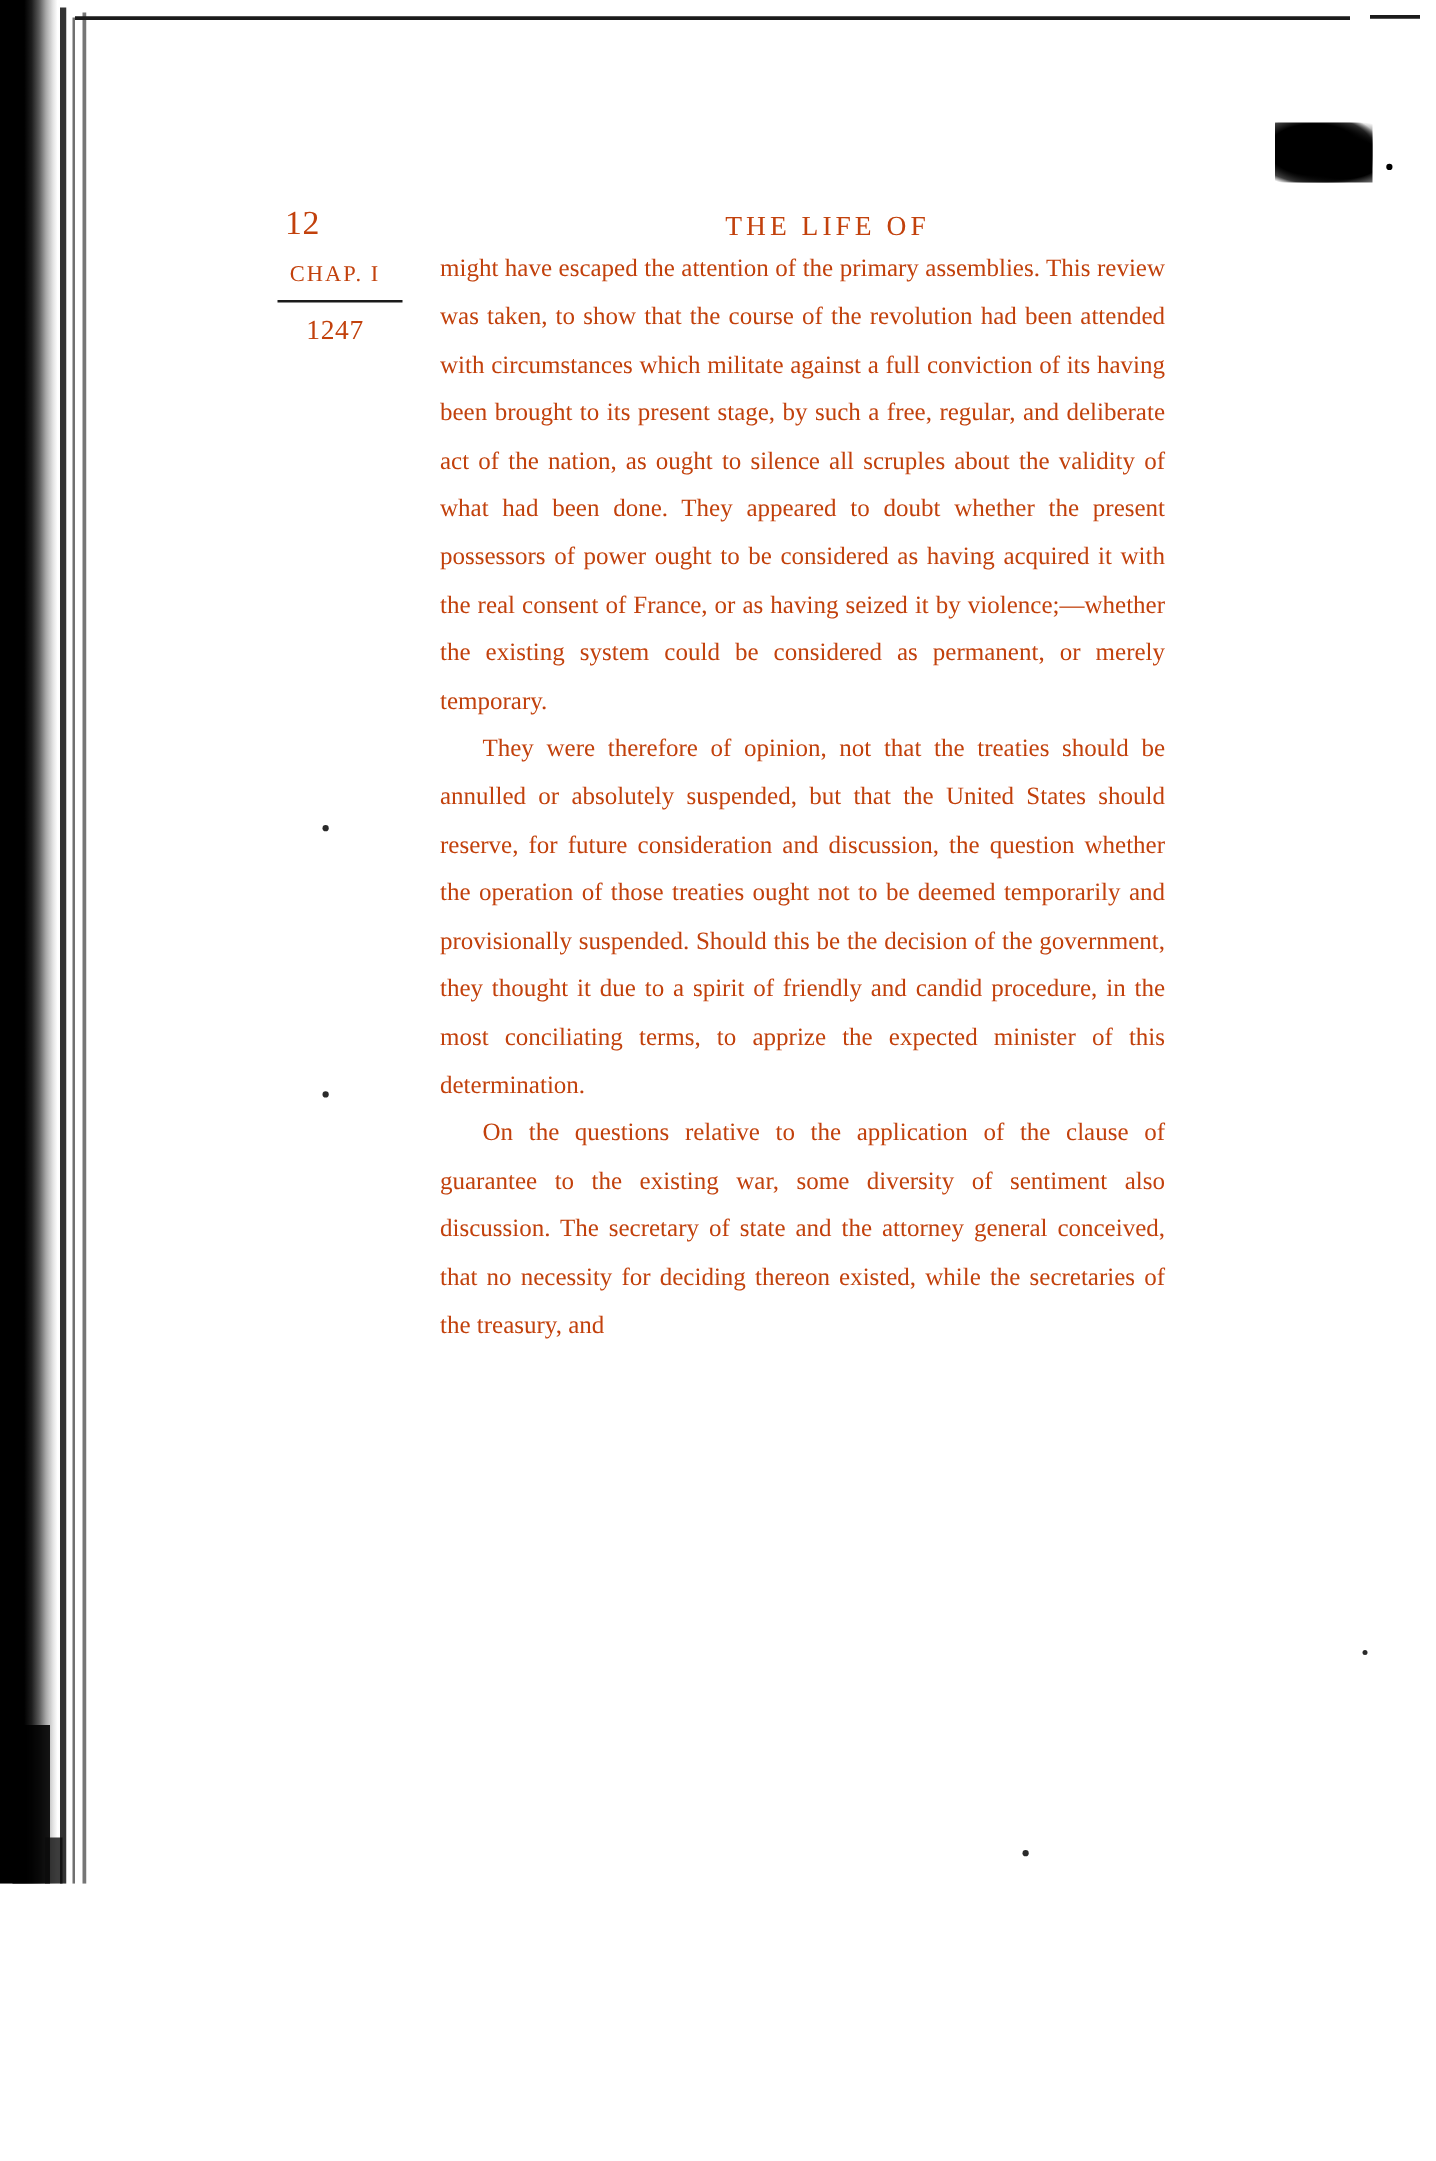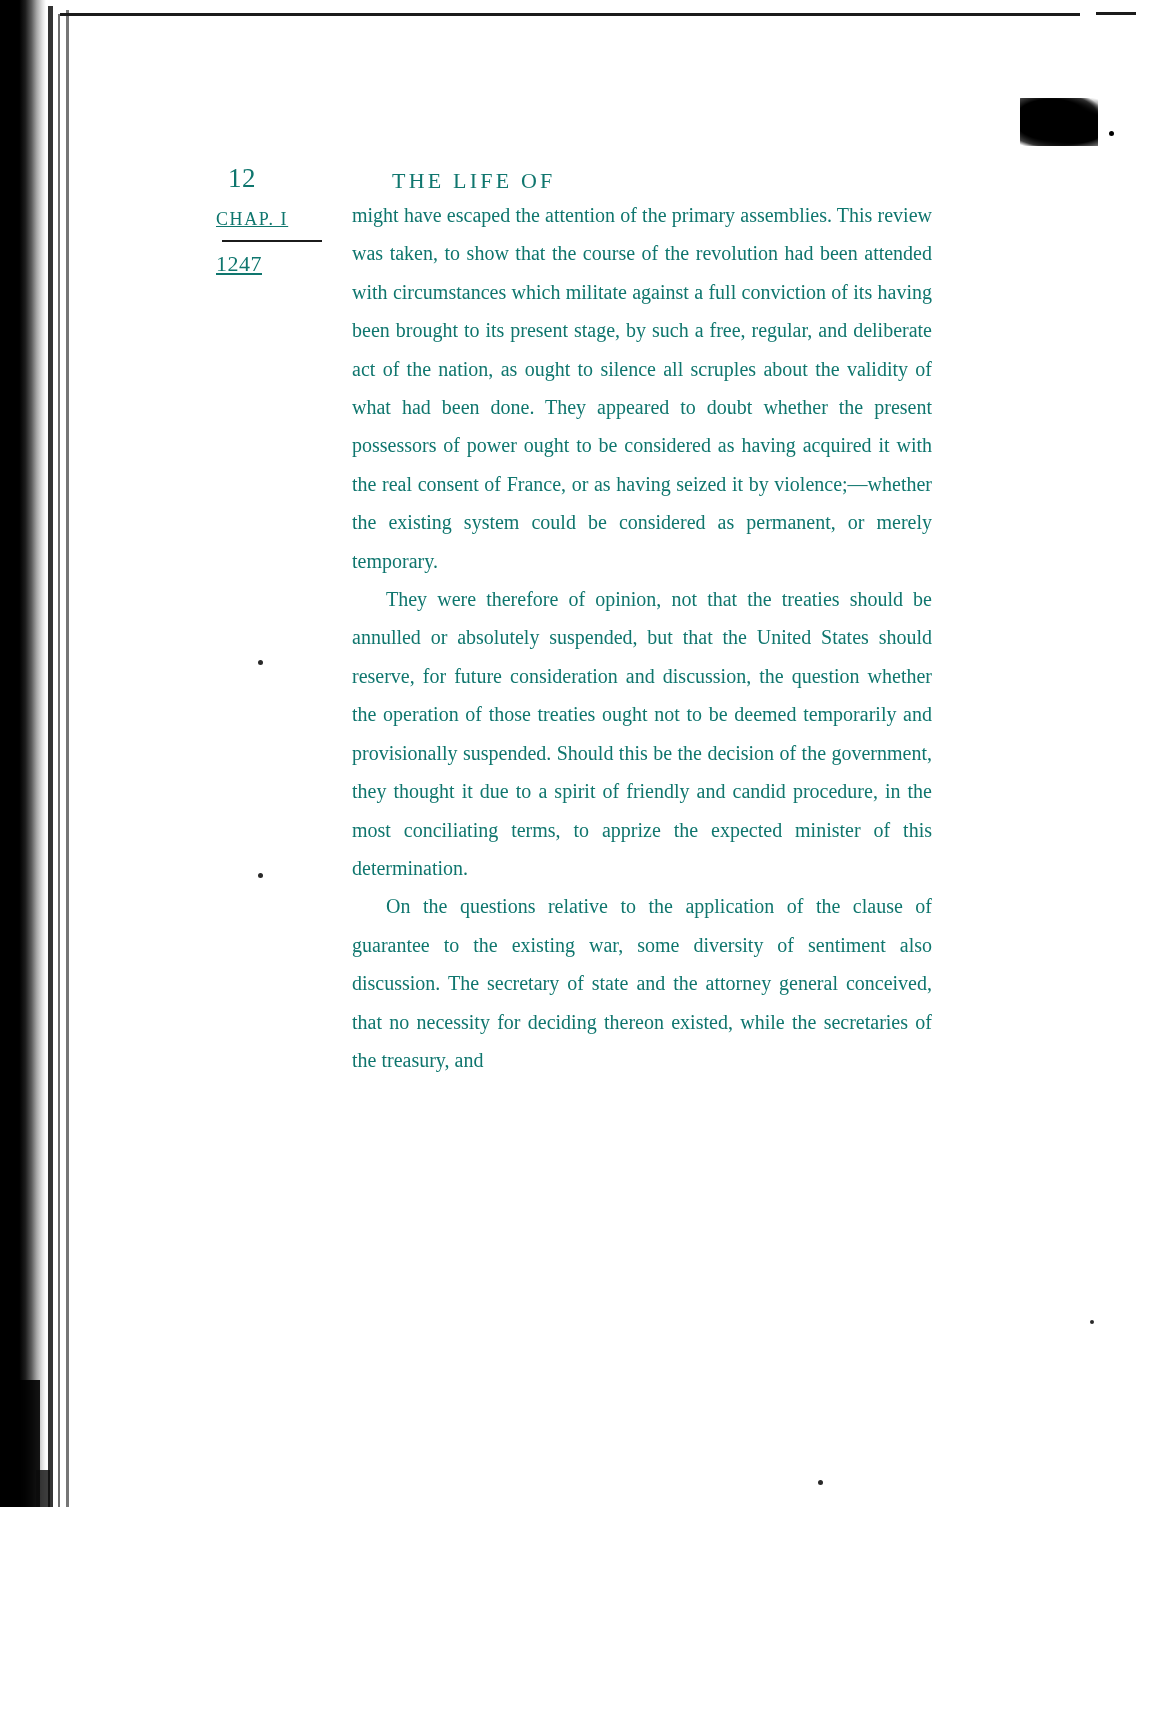--- a/index.html
+++ b/index.html
@@ -7,21 +7,21 @@
     padding: 0;
     background: #ffffff;
   }
   .page {
     position: relative;
     width: 1149px;
     height: 1507px;
     background: #ffffff;
     overflow: hidden;
     font-family: "Liberation Serif", serif;
-    color: #0f766e;
+    color: #c2410c;
   }
 
   
   .gutter-black {
     position: absolute;
     left: 0;
     top: 0;
     width: 46px;
     height: 1729px;
     background:
@@ -139,31 +139,31 @@
     left: 228px;
     top: 163px;
     font-size: 27px;
     letter-spacing: .5px;
   }
   .running-head {
     position: absolute;
     left: 392px;
     top: 168px;
     width: 540px;
+    text-align: center;
     font-size: 22px;
     letter-spacing: 3.2px;
   }
 
   
   .sidenote {
     position: absolute;
     left: 216px;
     width: 104px;
-    text-align: left;
-    text-decoration: underline;
+    text-align: center;
   }
   .sidenote-chap {
     top: 209px;
     font-size: 18px;
     letter-spacing: 1.6px;
   }
   .sidenote-rule {
     position: absolute;
     left: 222px;
     top: 240px;

